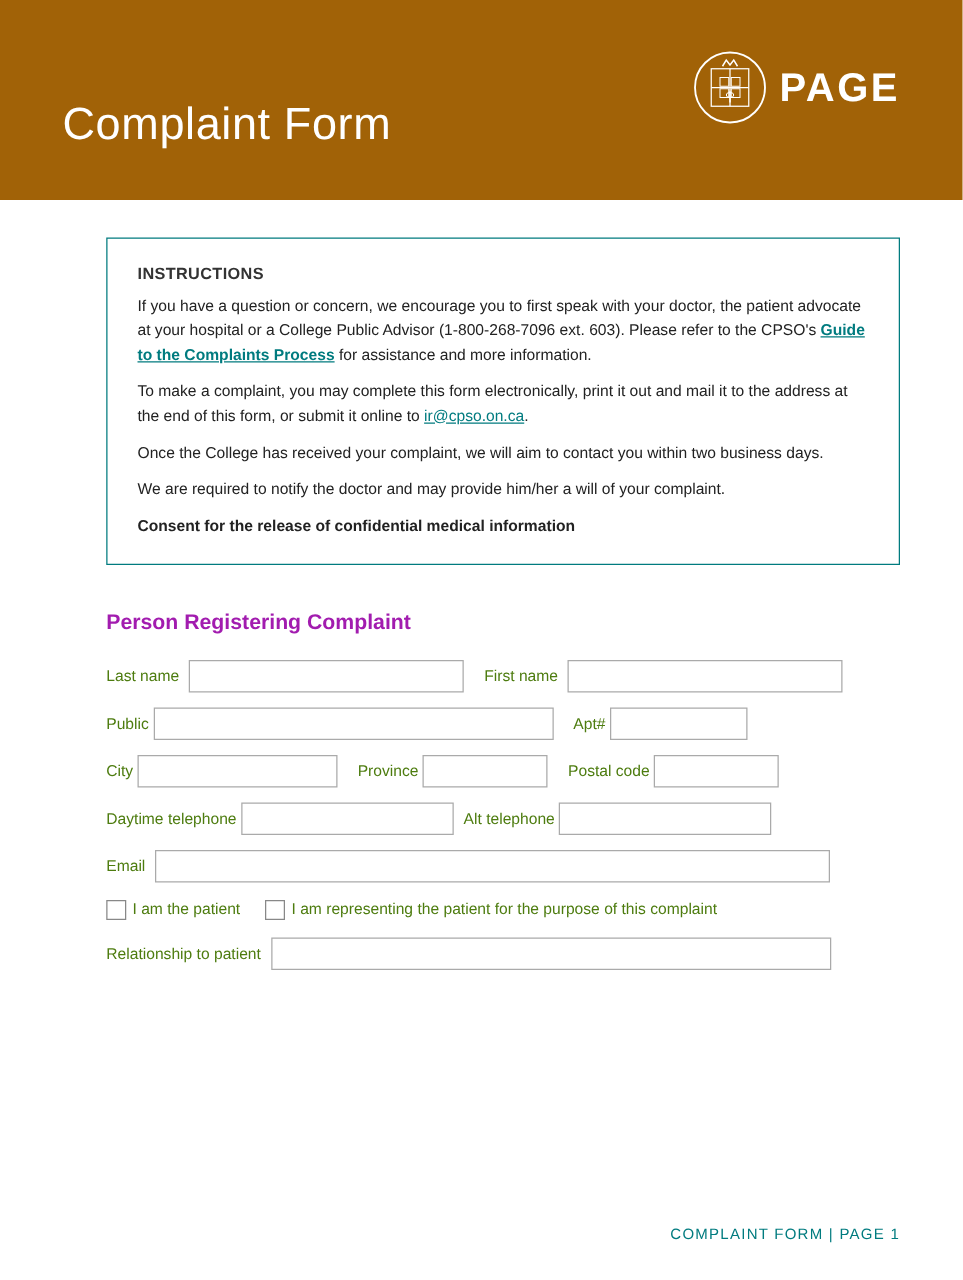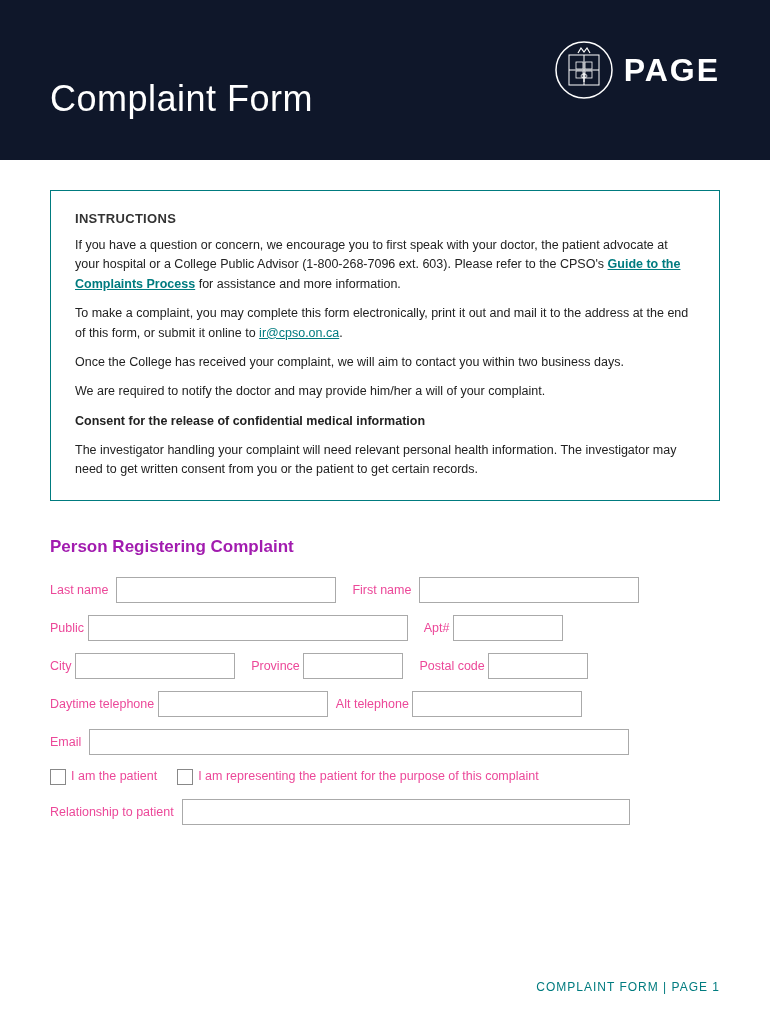--- a/index.html
+++ b/index.html
@@ -12,21 +12,21 @@
       width: 770px;
       min-height: 1024px;
       font-family: Arial, sans-serif;
       background: #ffffff;
       color: #333333;
       font-size: 13px;
     }
 
     
     .header {
-      background-color: #0f172a;
+      background-color: #a16207;
       width: 100%;
       padding: 30px 50px 30px 50px;
       display: flex;
       align-items: flex-end;
       justify-content: space-between;
       min-height: 160px;
     }
 
     .header-title {
       color: #ffffff;
@@ -53,20 +53,21 @@
     .logo-text {
       color: #ffffff;
       font-size: 32px;
       font-weight: bold;
       letter-spacing: 2px;
     }
 
     
     .main-content {
       padding: 30px 50px 30px 50px;
+      margin-left: 35px;
     }
 
     
     .instructions-box {
       border: 1.5px solid #007b7f;
       padding: 20px 24px;
       margin-bottom: 36px;
       background: #ffffff;
     }
 
@@ -111,21 +112,21 @@
       margin-bottom: 20px;
     }
 
     
     .form-section {
       margin-bottom: 10px;
     }
 
     .form-label {
       font-size: 12.5px;
-      color: #ec4899;
+      color: #4d7c0f;
       white-space: nowrap;
     }
 
     .form-input {
       border: 1px solid #aaa;
       height: 26px;
       background: #ffffff;
       font-size: 12px;
       padding: 0 6px;
     }
@@ -308,21 +309,20 @@
       <p class="instructions-para">
         <span>To make a complaint, you may complete this form electronically, print it out and mail it to the address at the end of this form, or submit it online to </span><a class="instructions-email" href="mailto:ir@cpso.on.ca"><span>ir@cpso.on.ca</span></a><span>.</span>
       </p>
 
       <p class="instructions-para">Once the College has received your complaint, we will aim to contact you within two business days.</p>
 
       <p class="instructions-para">We are required to notify the doctor and may provide him/her a will of your complaint.</p>
 
       <p class="instructions-para instructions-bold">Consent for the release of confidential medical information</p>
 
-      <p class="instructions-para">The investigator handling your complaint will need relevant personal health information. The investigator may need to get written consent from you or the patient to get certain records.</p>
     </div>
 
     <div class="section-title">Person Registering Complaint</div>
 
     <div class="form-section">
 
       <div class="row-name">
         <div class="name-group">
           <label class="form-label">Last name</label>
           <input class="form-input input-lastname" type="text" style="">

